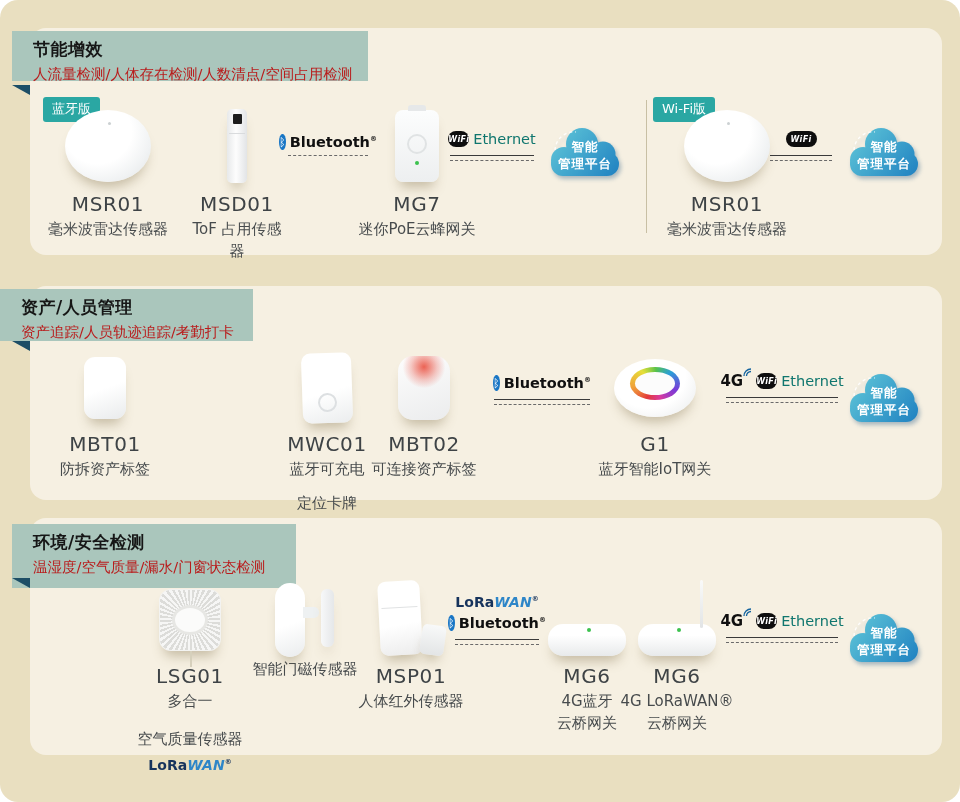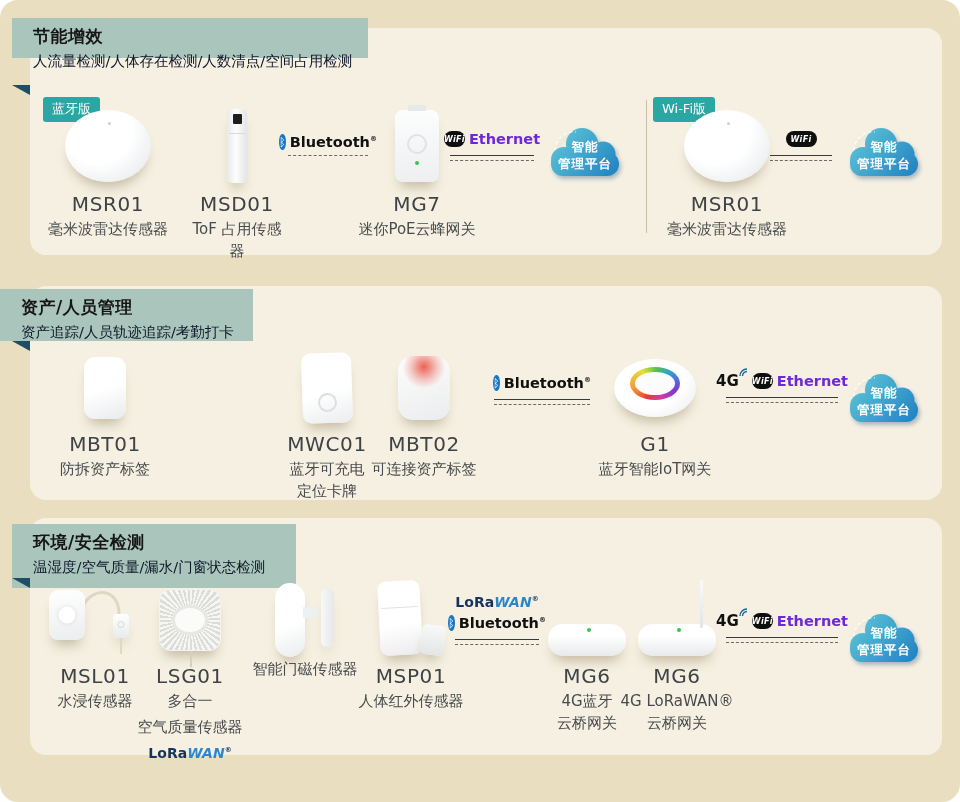--- a/index.html
+++ b/index.html
@@ -3,21 +3,21 @@
 <meta charset="utf-8">
 <style>
   html,body{margin:0;padding:0;background:#ffffff;}
   .page{position:relative;width:960px;height:802px;background:#e9dfc0;border-radius:18px;overflow:hidden;
         font-family:"DejaVu Sans","Liberation Sans",sans-serif;color:#222;}
   .panel{position:absolute;left:30px;width:912px;background:#f6f0e2;border-radius:16px;}
   .p1{top:28px;height:227px;} .p2{top:286px;height:214px;} .p3{top:518px;height:237px;}
 
   .ribbon{position:absolute;background:#aac6bc;padding:7px 14px 9px 21px;box-sizing:border-box;}
   .ribbon .rt{font-size:17px;font-weight:bold;color:#161616;letter-spacing:.5px;}
-  .ribbon .rs{font-size:14.5px;color:#0f172a;margin-top:4px;}
+  .ribbon .rs{font-size:14.5px;color:#b91c1c;margin-top:4px;}
   .fold{position:absolute;width:18px;height:10px;background:#1d4e66;
         clip-path:polygon(0 0,100% 0,100% 100%);}
 
   .badge{position:absolute;background:#2aa7a3;color:#fff;font-size:13px;padding:3px 9px 4px;border-radius:3px;}
 
   .dev{position:absolute;text-align:center;}
   .g-wrap{position:relative;display:flex;align-items:center;justify-content:center;height:76px;}
   .g-wrap.h72{height:72px;} .g-wrap.bottom{align-items:flex-end;}
   .dev-name{font-size:20px;font-weight:500;color:#3e4346;letter-spacing:.6px;margin-top:8px;}
   .dev-desc{font-size:15px;color:#474b4d;margin-top:3px;line-height:1.45;}
@@ -94,21 +94,21 @@
        background:linear-gradient(#fafaf9,#e2e4e5);}
 
   
   .conn{position:absolute;text-align:center;}
   .logo-row{display:flex;align-items:center;justify-content:center;gap:4px;height:18px;}
   .bt-chip{display:inline-flex;align-items:center;justify-content:center;width:15px;height:16px;
            background:#1976c5;border-radius:50%;color:#fff;font-size:11px;line-height:1;}
   .bt-word{font-weight:bold;font-size:14.5px;color:#101010;white-space:nowrap;}
   .wifi-chip{display:inline-flex;align-items:center;justify-content:center;width:31px;height:16px;
            background:#0e0e0e;border-radius:9px;color:#fff;font-size:8px;font-style:italic;font-weight:bold;letter-spacing:.3px;}
-  .eth-word{font-weight:bold;font-size:14.5px;color:#6d28d9;}
+  .eth-word{font-weight:normal;font-size:14.5px;color:#0f766e;}
   .fourg{font-weight:bold;font-size:15px;color:#101010;position:relative;padding-right:9px;}
   .fourg svg{position:absolute;right:-1px;top:-4px;}
   .lora-word{font-weight:bold;font-size:14px;color:#16335c;white-space:nowrap;}
   .lora-word .wan{font-style:italic;color:#2e86c8;}
   sup{font-size:7px;}
   .sline{border-top:1.5px solid #3a3a3a;margin-top:7px;}
   .dline{border-top:1.5px dashed #6a6a6a;margin-top:4px;}
   .divider{position:absolute;width:1px;background:#c8bfa4;}
 
   
@@ -125,21 +125,21 @@
     <linearGradient id="cg" gradientUnits="userSpaceOnUse" x1="8" y1="6" x2="72" y2="58">
       <stop offset="0" stop-color="#5fc6d8"></stop>
         <stop offset="1" stop-color="#1d7ec0"></stop>
     </linearGradient>
   </defs>
 </svg>
 
 <div class="page">
 
   <div class="panel p1"></div>
-  <div class="ribbon" style="left:12px;top:18px;width:356px;height:40px">
+  <div class="ribbon" style="left:12px;top:31px;width:356px;height:50px">
     <div class="rt">节能增效</div>
     <div class="rs">人流量检测/人体存在检测/人数清点/空间占用检测</div>
   </div>
   <div class="fold" style="left:12px;top:85px"></div>
 
   <div class="badge" style="left:43px;top:97px">蓝牙版</div>
   <div class="badge" style="left:653px;top:97px">Wi-Fi版</div>
 
   <div class="dev" style="left:46px;top:108px;width:124px">
     <div class="g-wrap">
@@ -248,21 +248,21 @@
     <div class="dev-desc">防拆资产标签</div>
   </div>
 
 
   <div class="dev" style="left:272px;top:352px;width:110px">
     <div class="g-wrap h72">
         <div class="mwc01 shadow"></div>
       </div>
     <div class="dev-name">MWC01</div>
     <div class="dev-desc">蓝牙可充电</div>
-    <div class="dev-desc" style="margin-top:0">定位卡牌</div>
+    <div class="dev-desc" style="margin-top:12px">定位卡牌</div>
   </div>
 
   <div class="dev" style="left:362px;top:352px;width:124px">
     <div class="g-wrap h72">
         <div class="mbt02 shadow"></div>
       </div>
     <div class="dev-name">MBT02</div>
     <div class="dev-desc">可连接资产标签</div>
   </div>
 
@@ -311,45 +311,31 @@
     </div>
   </div>
 
   <div class="panel p3"></div>
   <div class="ribbon" style="left:12px;top:524px;width:284px;height:64px">
     <div class="rt">环境/安全检测</div>
     <div class="rs">温湿度/空气质量/漏水/门窗状态检测</div>
   </div>
   <div class="fold" style="left:12px;top:578px"></div>
 
-  <div class="dev" style="left:33px;top:584px;width:124px">
-    <div class="g-wrap h72">
-      <div class="msl">
-        <svg width="60" height="60" style="position:absolute;left:24px;top:0">
-          <path d="M12 22 C 22 2, 48 4, 48 30 L48 34" stroke="#ddd7c3" stroke-width="3" fill="none"></path>
-        </svg>
-        <div class="probe shadow"></div>
-          <div class="jack shadow"></div>
-          <div class="wire2"></div>
-      </div>
-    </div>
-    <div class="dev-name">MSL01</div>
-    <div class="dev-desc">水浸传感器</div>
-  </div>
 
   <div class="dev" style="left:128px;top:584px;width:124px">
     <div class="g-wrap h72">
         <div class="lsg shadow">
           <div class="fins"></div>
           <div class="hub"></div>
         </div>
       </div>
     <div class="dev-name">LSG01</div>
     <div class="dev-desc">多合一</div>
-    <div class="dev-desc" style="margin-top:4px">空气质量传感器</div>
+    <div class="dev-desc" style="margin-top:16px">空气质量传感器</div>
     <div class="lora-word" style="margin-top:6px"><span>LoRa</span><span class="wan">WAN</span><sup>®</sup></div>
   </div>
 
   <div class="dev" style="left:240px;top:584px;width:130px">
     <div class="g-wrap h72">
         <div class="s4">
           <div class="main shadow"></div>
           <div class="tab"></div>
           <div class="mag shadow"></div>
         </div>

